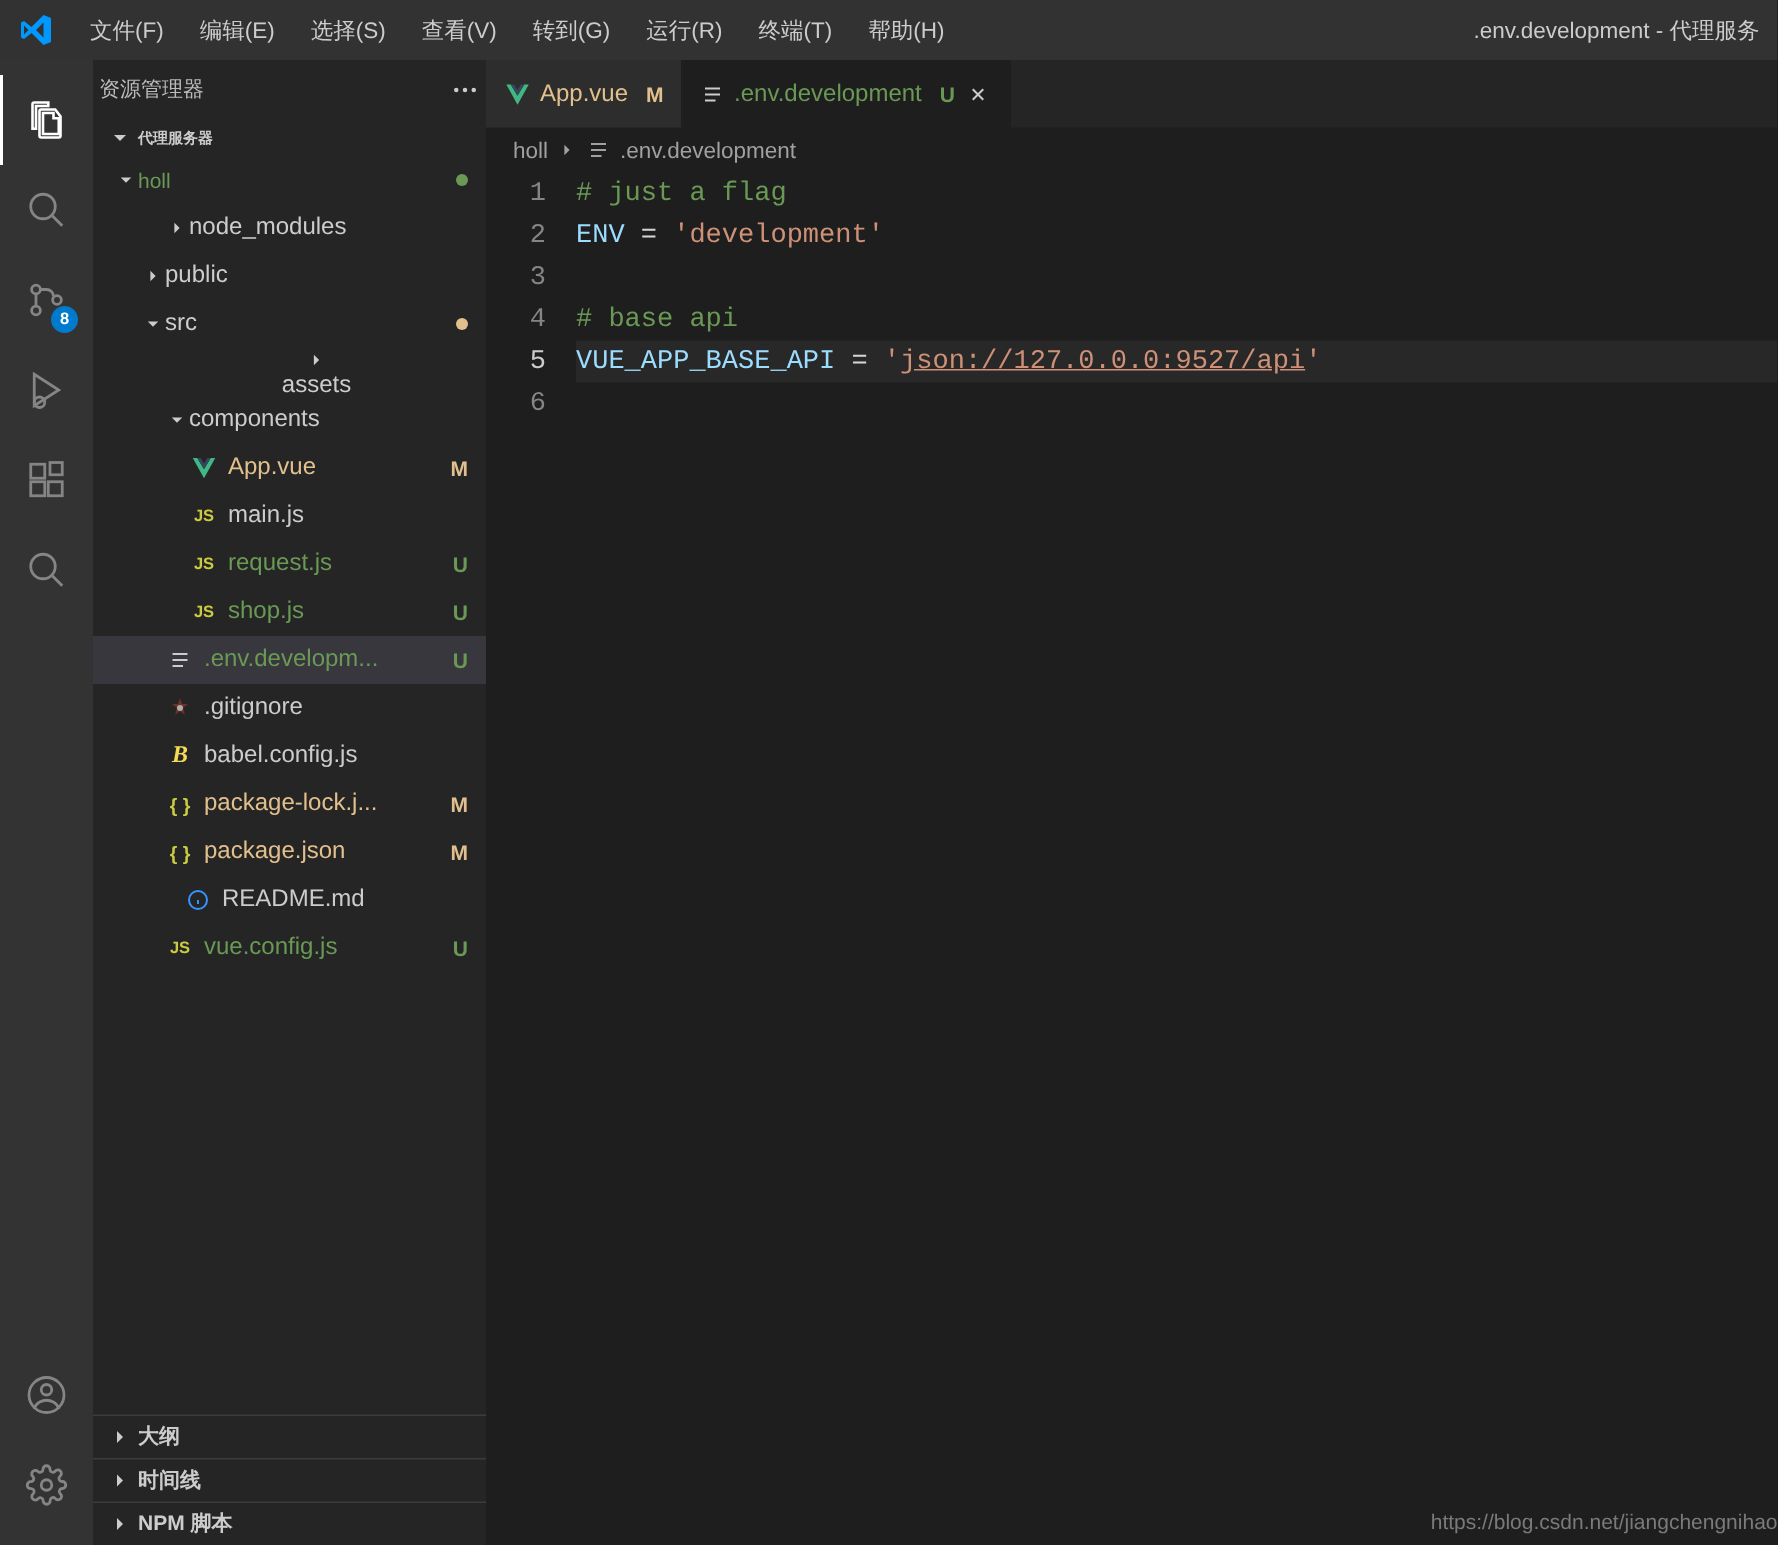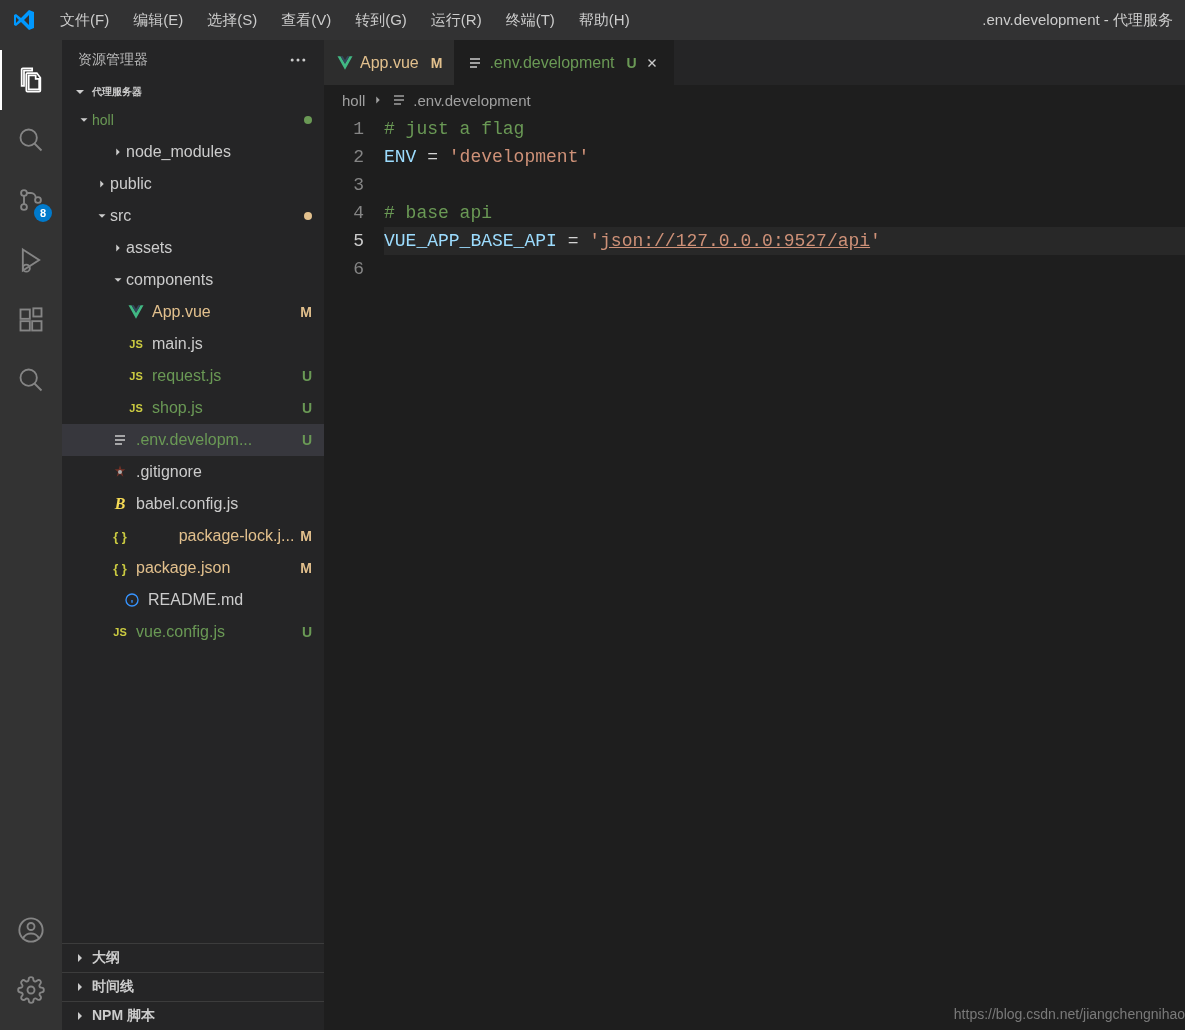--- a/index.html
+++ b/index.html
@@ -94,21 +94,21 @@
       width: 262px;
       background: #252526;
       display: flex;
       flex-direction: column;
     }
     .sidebar-header {
       height: 40px;
       display: flex;
       align-items: center;
       justify-content: space-between;
-      padding: 0 16px;
+      padding: 0 4px;
       color: #bbbbbb;
       font-size: 14px;
     }
     .ellipsis-icon { color: #cccccc; cursor: pointer; }
     .explorer-section {
       flex: 1;
       overflow: hidden;
     }
     .section-header {
       display: flex;
@@ -382,21 +382,21 @@
           </div>
           <div class="tree-item" style="padding-left: 32px;">
             <span class="twisty">
               <svg class="chev" width="14" height="14" viewBox="0 0 16 16" fill="#cccccc">
                 <path d="M4 6l4 4 4-4z"></path>
               </svg>
             </span>
             <span class="tree-label">src</span>
             <span class="status-dot dot-amber"></span>
           </div>
-          <div class="tree-item" style="padding-left: 48px;">
+          <div class="tree-item" style="padding-left: 48px; flex-direction: column;">
             <span class="twisty">
               <svg class="chev" width="14" height="14" viewBox="0 0 16 16" fill="#cccccc">
                 <path d="M6 4l4 4-4 4z"></path>
               </svg>
             </span>
             <span class="tree-label">assets</span>
           </div>
           <div class="tree-item" style="padding-left: 48px;">
             <span class="twisty">
               <svg class="chev" width="14" height="14" viewBox="0 0 16 16" fill="#cccccc">
@@ -464,21 +464,21 @@
             <span class="tree-icon">
               <span style="color:#f5da55;font-style:italic;font-weight:bold;font-family:serif">B</span>
             </span>
             <span class="tree-label">babel.config.js</span>
           </div>
           <div class="tree-item" style="padding-left: 32px;">
             <span class="twisty"></span>
             <span class="tree-icon">
               <span style="color:#cbcb41;font-weight:bold;font-size:13px">{ }</span>
             </span>
-            <span class="tree-label" style="color: rgb(226, 192, 141); text-align: right;">package-lock.j...</span>
+            <span class="tree-label" style="color: rgb(226, 192, 141);">package-lock.j...</span>
             <span class="tree-status status-m">M</span>
           </div>
           <div class="tree-item" style="padding-left: 32px;">
             <span class="twisty"></span>
             <span class="tree-icon">
               <span style="color:#cbcb41;font-weight:bold;font-size:13px">{ }</span>
             </span>
             <span class="tree-label" style="color: rgb(226, 192, 141);">package.json</span>
             <span class="tree-status status-m">M</span>
           </div>

